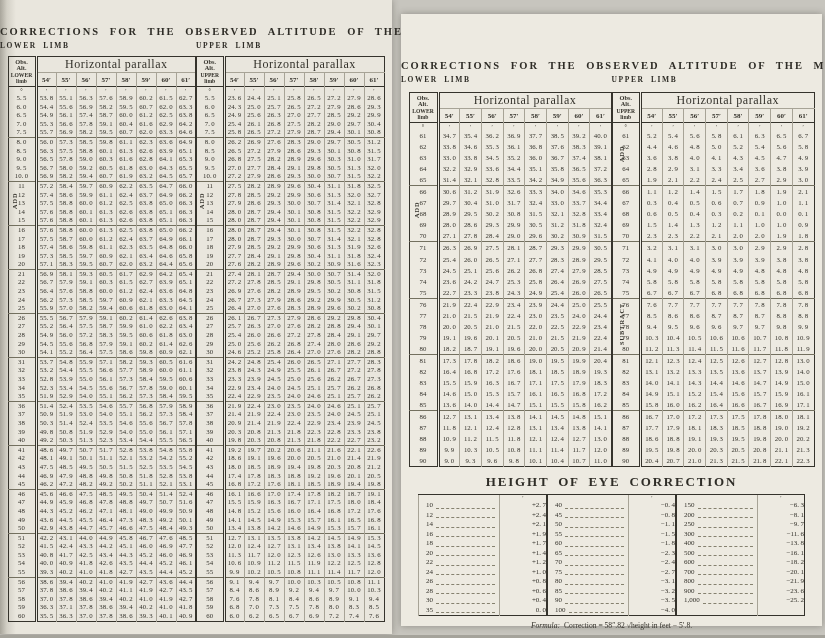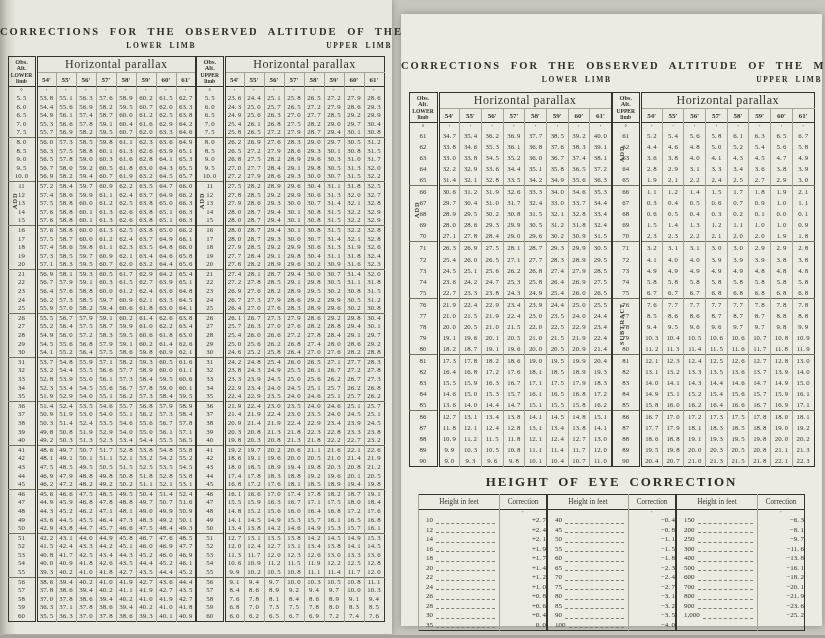--- a/index.html
+++ b/index.html
@@ -8,21 +8,21 @@
   .page{position:absolute;color:#2f2d27;box-shadow:0 0 7px rgba(40,38,30,.35);}
   .page-left{left:0;top:4;width:392px;height:634px;
       background:linear-gradient(90deg,#a8a59b 0,#d3d0c6 7px,#e9e6dd 16px,#e9e6dd 100%);}
   .page-right{left:401px;top:14px;width:421px;height:612px;background:#edeae1;}
   .pg-title{text-align:center;font-weight:bold;font-size:10.5px;letter-spacing:2px;
       word-spacing:5px;color:#2e2c26;white-space:nowrap;}
   .page-left .pg-title{margin-top:26px;}
   .page-right .pg-title{margin-top:46px;}
   .limb-row{display:flex;margin-top:4px;font-weight:bold;font-size:7.5px;
       letter-spacing:1.6px;word-spacing:3px;}
-  .limb-row span{flex:1;text-align:right;}
+  .limb-row span{flex:1;text-align:left;}
   .tbl-wrap{position:relative;margin:6px auto 0;width:max-content;}
   .page-right .tbl-wrap{margin-top:8px;}
   table{border-collapse:collapse;table-layout:fixed;
       font-family:"Liberation Serif","DejaVu Serif",serif;color:#34322b;}
   #tbl-left,#tbl-right{border:1.6px solid #35332c;font-size:6.8px;}
   #tbl-left th,#tbl-left td,#tbl-right th,#tbl-right td{
       padding:0;text-align:center;border-left:1px solid #a7a396;overflow:hidden;white-space:nowrap;}
   #tbl-left tr>*:first-child,#tbl-right tr>*:first-child{border-left:none;}
   .obs-h{vertical-align:middle;}
   .oh1{font-size:6.3px;line-height:6.5px;}
@@ -2038,28 +2038,20 @@
         </tbody>
       </table>
     <div class="vlabel" style="left:4px;top:103px;height:30px;">ADD</div>
     <div class="vlabel" style="left:209px;top:46px;height:32px;">ADD</div>
     <div class="vlabel" style="left:209px;top:205px;height:54px;">SUBTRACT</div>
   </div>
   <div class="hoe">
     <div class="hoe-title">HEIGHT OF EYE CORRECTION</div>
     <table id="tbl-hoe">
         <thead>
-          <tr>
-            <th>Height in feet</th>
-            <th>Correction</th>
-            <th class="pair">Height in feet</th>
-            <th>Correction</th>
-            <th class="pair">Height in feet</th>
-            <th>Correction</th>
-          </tr>
           <tr class="tick">
             <th></th>
             <th>′</th>
             <th class="pair"></th>
             <th>′</th>
             <th class="pair"></th>
             <th>′</th>
           </tr>
         </thead>
         <tbody>

